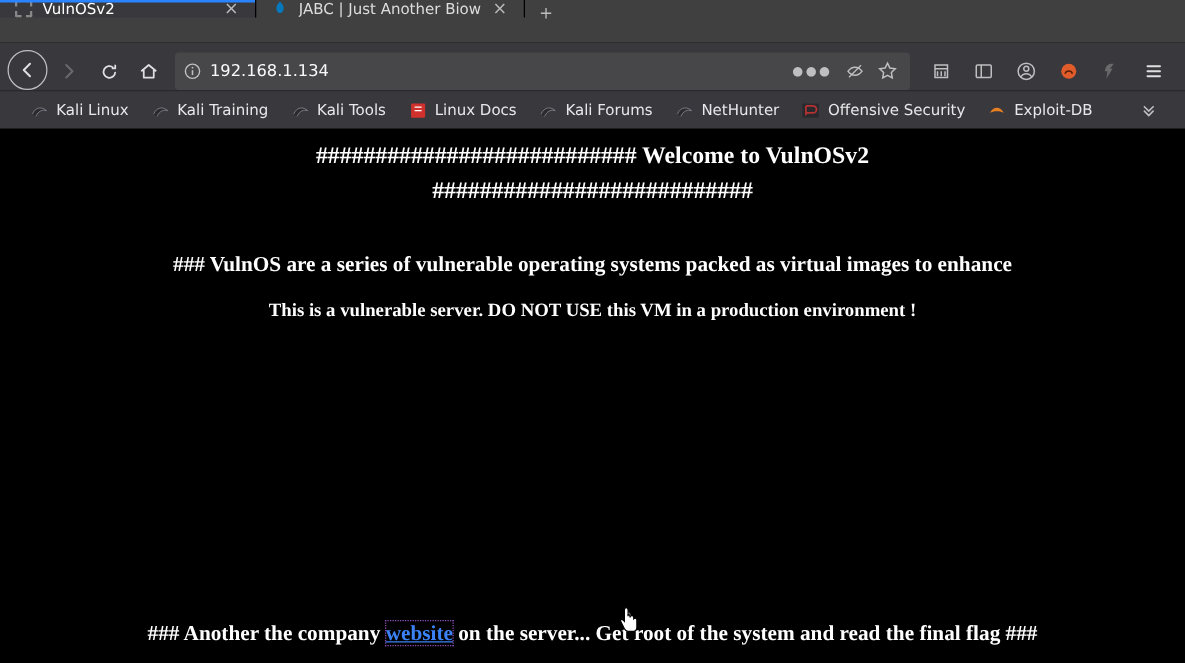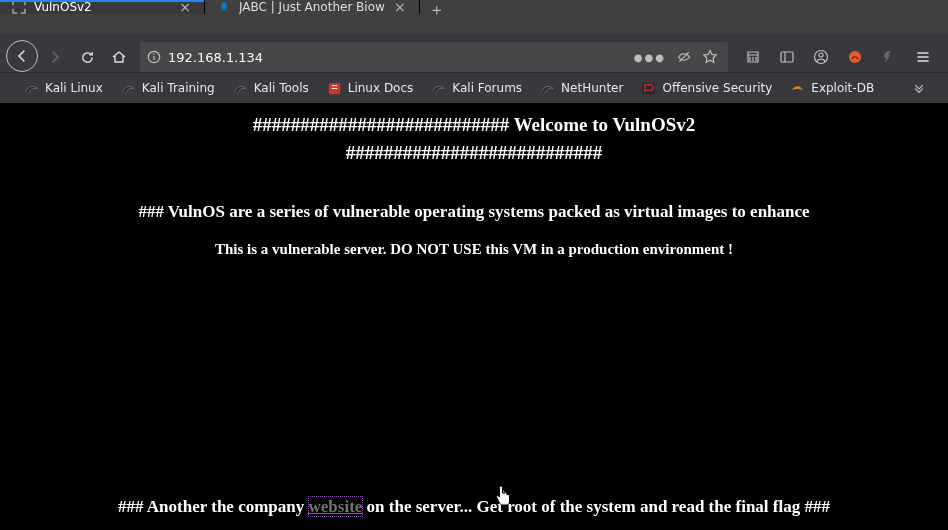--- a/index.html
+++ b/index.html
@@ -25,21 +25,21 @@
   .right-icons{display:flex;align-items:center;gap:4px;padding:0 4px}
   .bookmarks{height:30px;background:#38383d;display:flex;align-items:center;padding:0 16px;gap:2px;border-top:1px solid #2a2a2e}
   .bm{display:flex;align-items:center;gap:6px;padding:0 8px;font-size:12px;color:#e8e8ea}
   .bm .ico{width:15px;height:15px;display:inline-block}
   .bm-overflow{margin-left:auto;width:26px;display:flex;align-items:center;justify-content:center;color:#bfbfc1}
   .content{height:calc(530px - 34px - 38px - 30px);background:#000;overflow:hidden;font-family:Georgia,"Times New Roman",serif;color:#fff;text-align:center;position:relative;padding:8px 26px 0 26px;box-sizing:border-box}
   .content h1{font-size:19px;font-weight:bold;margin:0 0 4px 0;line-height:1.45}
   .content p.big{font-size:17px;font-weight:bold;margin:34px 0 0 0;line-height:1.45}
   .content p.big2{font-size:15px;font-weight:bold;margin:16px 0 0 0}
   .content p.bottom{font-size:17px;font-weight:bold;margin:0;position:absolute;left:0;right:0;bottom:14px}
-  .content a.visited{color:#737373;text-decoration:underline;outline:1px dotted #8e4db7;outline-offset:0}
+  .content a.visited{color:#3b82f6;text-decoration:underline;outline:1px dotted #8e4db7;outline-offset:0}
   .cursor{position:absolute;left:491px;top:380px;width:26px;height:26px;pointer-events:none}
   svg{display:block}
   .drupal{fill:#0678be}
 </style>
 </head>
 <body>
 
 <div class="tabbar">
   <div class="tab active">
     <span class="favicon vuln"></span>

